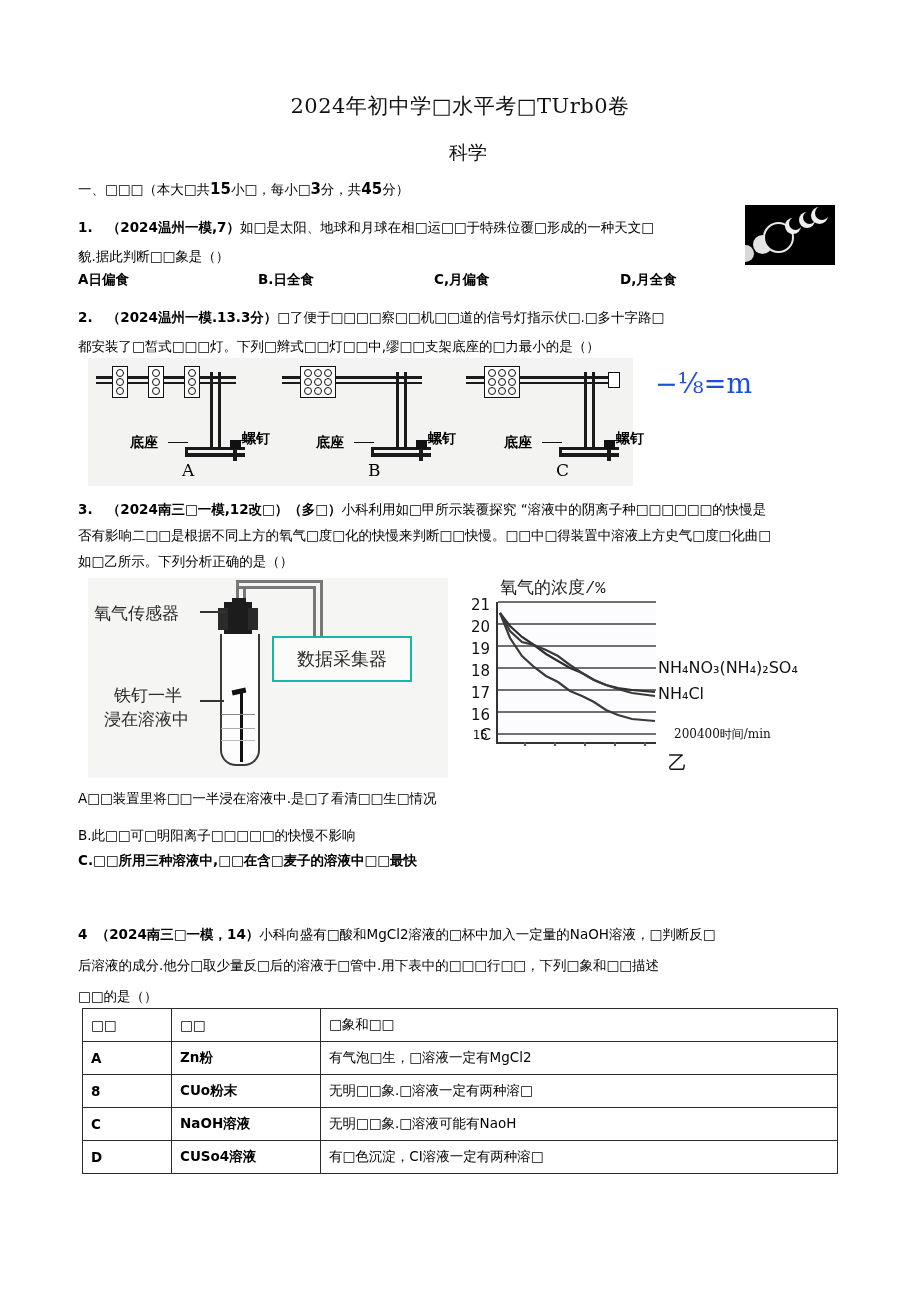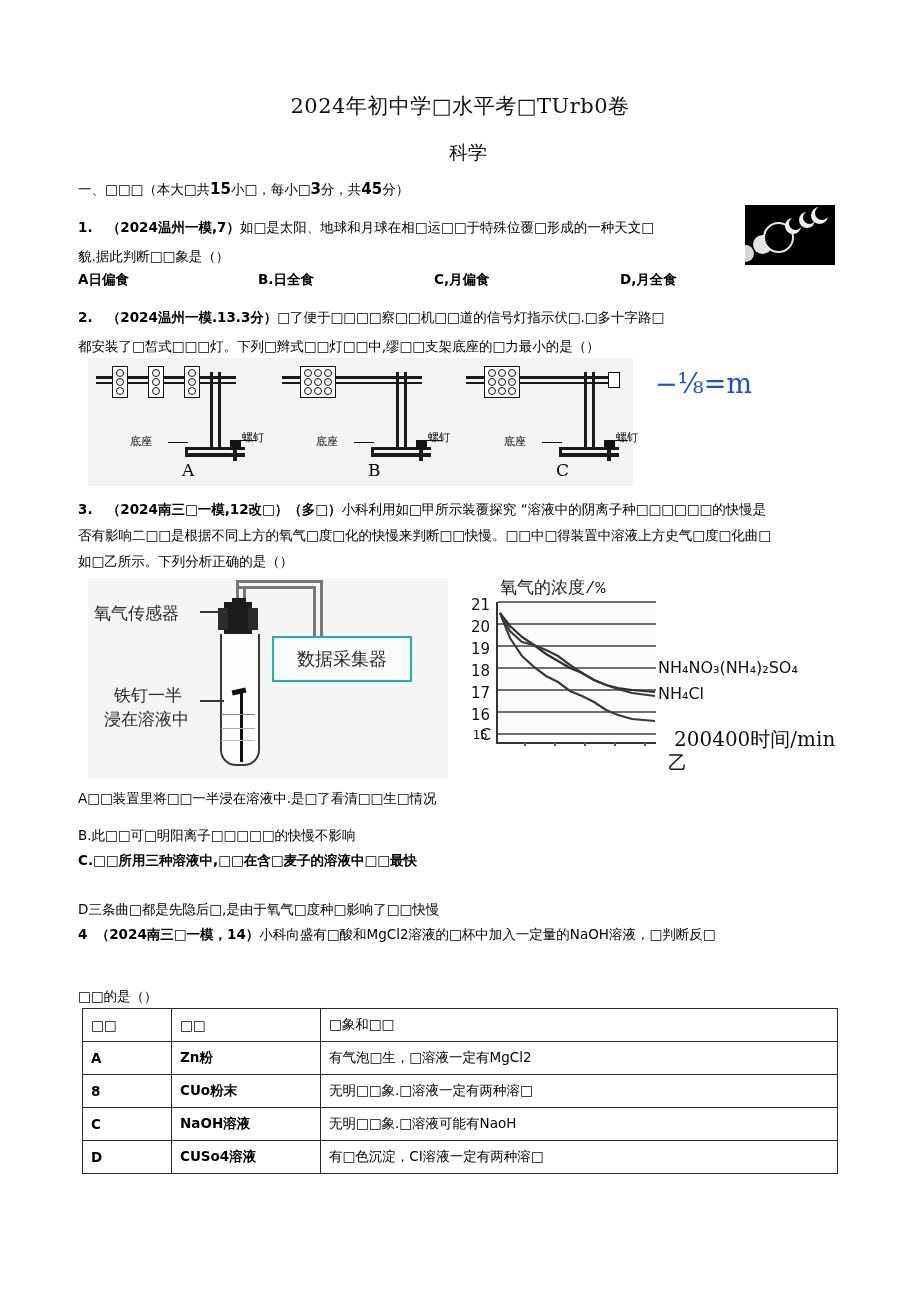--- a/index.html
+++ b/index.html
@@ -90,22 +90,22 @@
     top: 358px;
     width: 545px;
     height: 128px;
     background: #f3f3f1;
   }
   .tl-group { position: absolute; top: 0; width: 180px; height: 128px; }
   .pole-h { position: absolute; background: #1a1a1a; }
   .lbl-cn {
     position: absolute;
     font-family: "DejaVu Serif", "Liberation Serif", serif;
-    font-weight: normal;
-    font-size: 11px;
+    font-weight: bold;
+    font-size: 14px;
     color: #000;
     white-space: nowrap;
   }
   .abc {
     position: absolute;
     font-family: "DejaVu Serif", "Liberation Serif", serif;
     font-size: 17px;
     color: #000;
   }
   .lampbox {
@@ -216,21 +216,21 @@
   .curve-label {
     position: absolute;
     font-family: "DejaVu Sans", sans-serif;
     font-size: 16px;
     color: #111;
     white-space: nowrap;
   }
   .xaxis-label {
     position: absolute;
     font-family: "DejaVu Serif", "Liberation Serif", serif;
-    font-size: 20px;
+    font-size: 12px;
     color: #111;
     white-space: nowrap;
   }
   .fig-tag {
     position: absolute;
     font-family: "DejaVu Serif", "Liberation Serif", serif;
     font-size: 19px;
     color: #111;
   }
 
@@ -464,26 +464,26 @@
     </div>
     <div class="curve-label" style="left:190px; top:106px;">NH₄Cl</div>
 
     <div class="xaxis-label" style="left:206px; top:148px;">200400时间/min</div>
     <div class="fig-tag" style="left:200px; top:172px;">乙</div>
   </div>
 
   <div class="opt" style="left:78px; top:790px; font-weight:normal;">A□□装置里将□□一半浸在溶液中.是□了看清□□生□情况</div>
   <div class="opt" style="left:78px; top:827px; font-weight:normal;">B.此□□可□明阳离子□□□□□的快慢不影响</div>
   <div class="opt" style="left:78px; top:832px; font-weight:bold;margin-top:20px;">C.□□所用三种溶液中,□□在含□麦子的溶液中□□最快</div>
-  <div class="opt" style="left:78px; top:901px; font-weight:normal;">D三条曲□都是先隐后□,是由于氧气□度种□影响了□□快慢</div>
 
   <div class="qtext" style="left:78px; top:920px;">
     <span class="qnum">4</span>
     <span style="display:inline-block;width:4px"></span><span class="b">（2024南三□一模，14）</span><span>小科向盛有□酸和MgCl2溶液的□杯中加入一定量的NaOH溶液，□判断反□</span>
   </div>
+  <div class="qtext" style="left:78px; top:951px;">后溶液的成分.他分□取少量反□后的溶液于□管中.用下表中的□□□行□□，下列□象和□□描述</div>
   <div class="qtext" style="left:78px; top:982px;">□□的是（）</div>
 
   <table class="tbl">
     <tbody>
         <tr class="head">
       <td class="c1" style="font-weight:normal;">□□</td>
       <td class="c2" style="font-weight:normal;">□□</td>
       <td class="c3">□象和□□</td>
     </tr>
     <tr>

